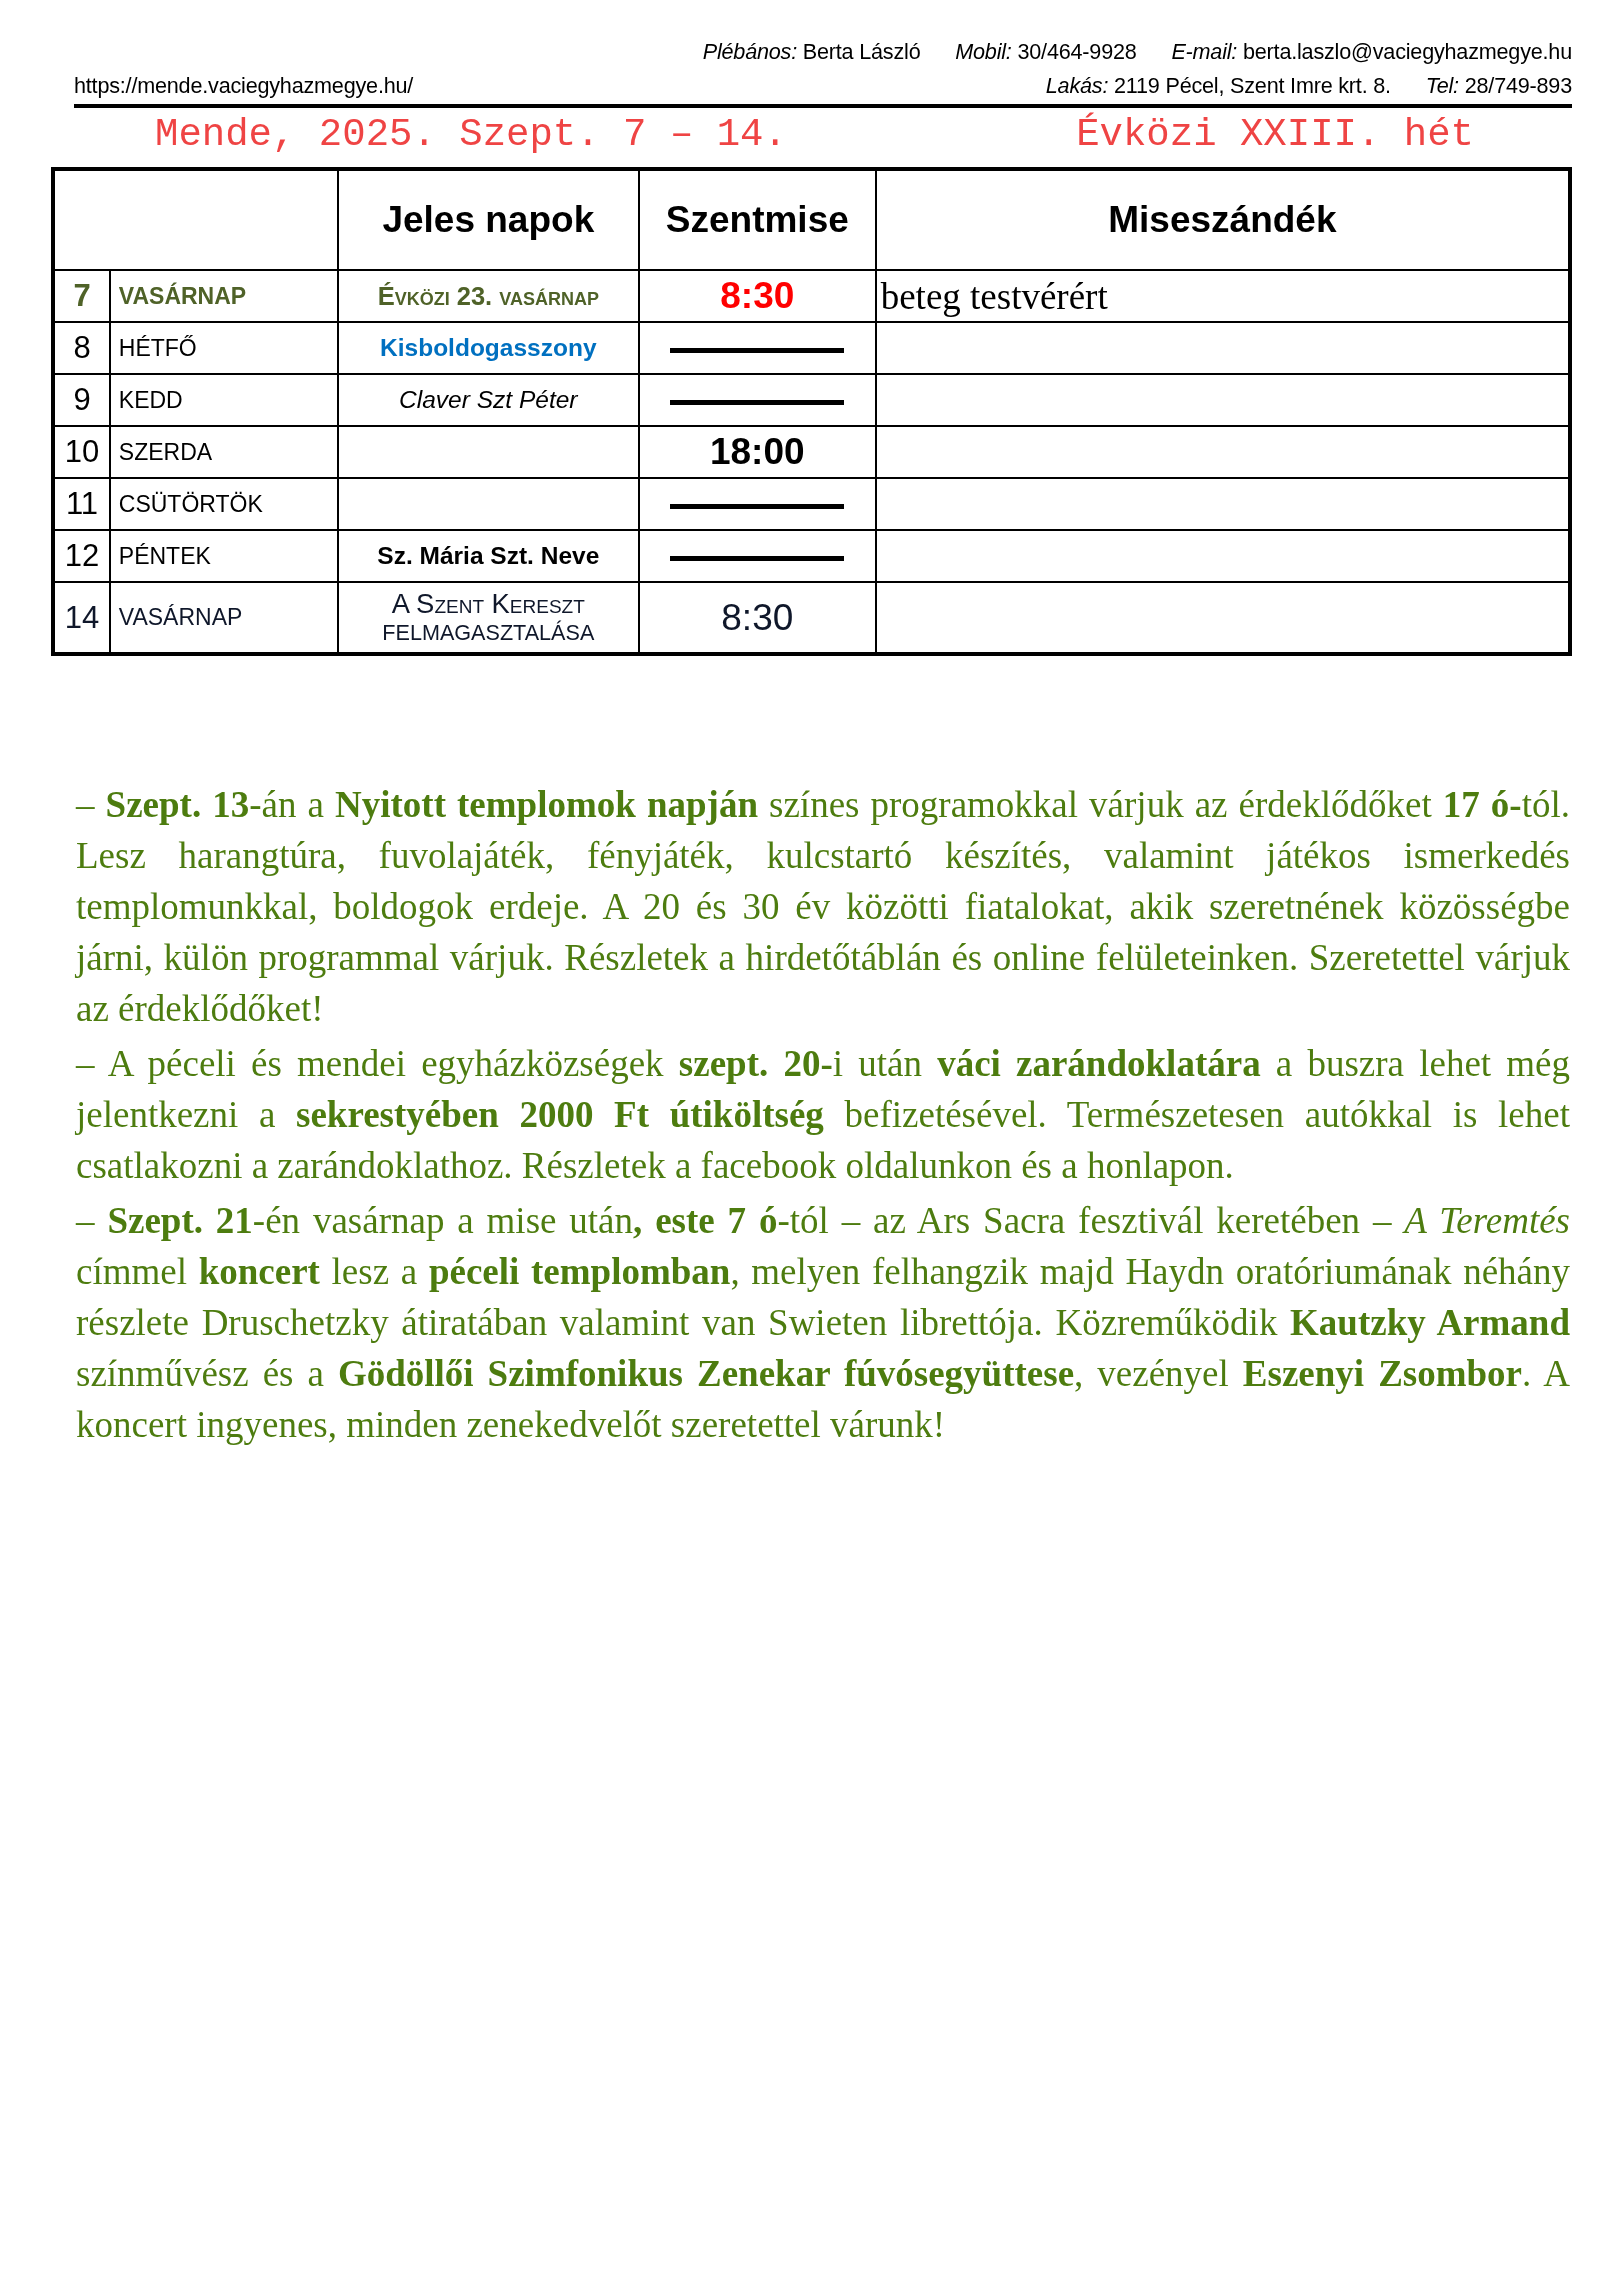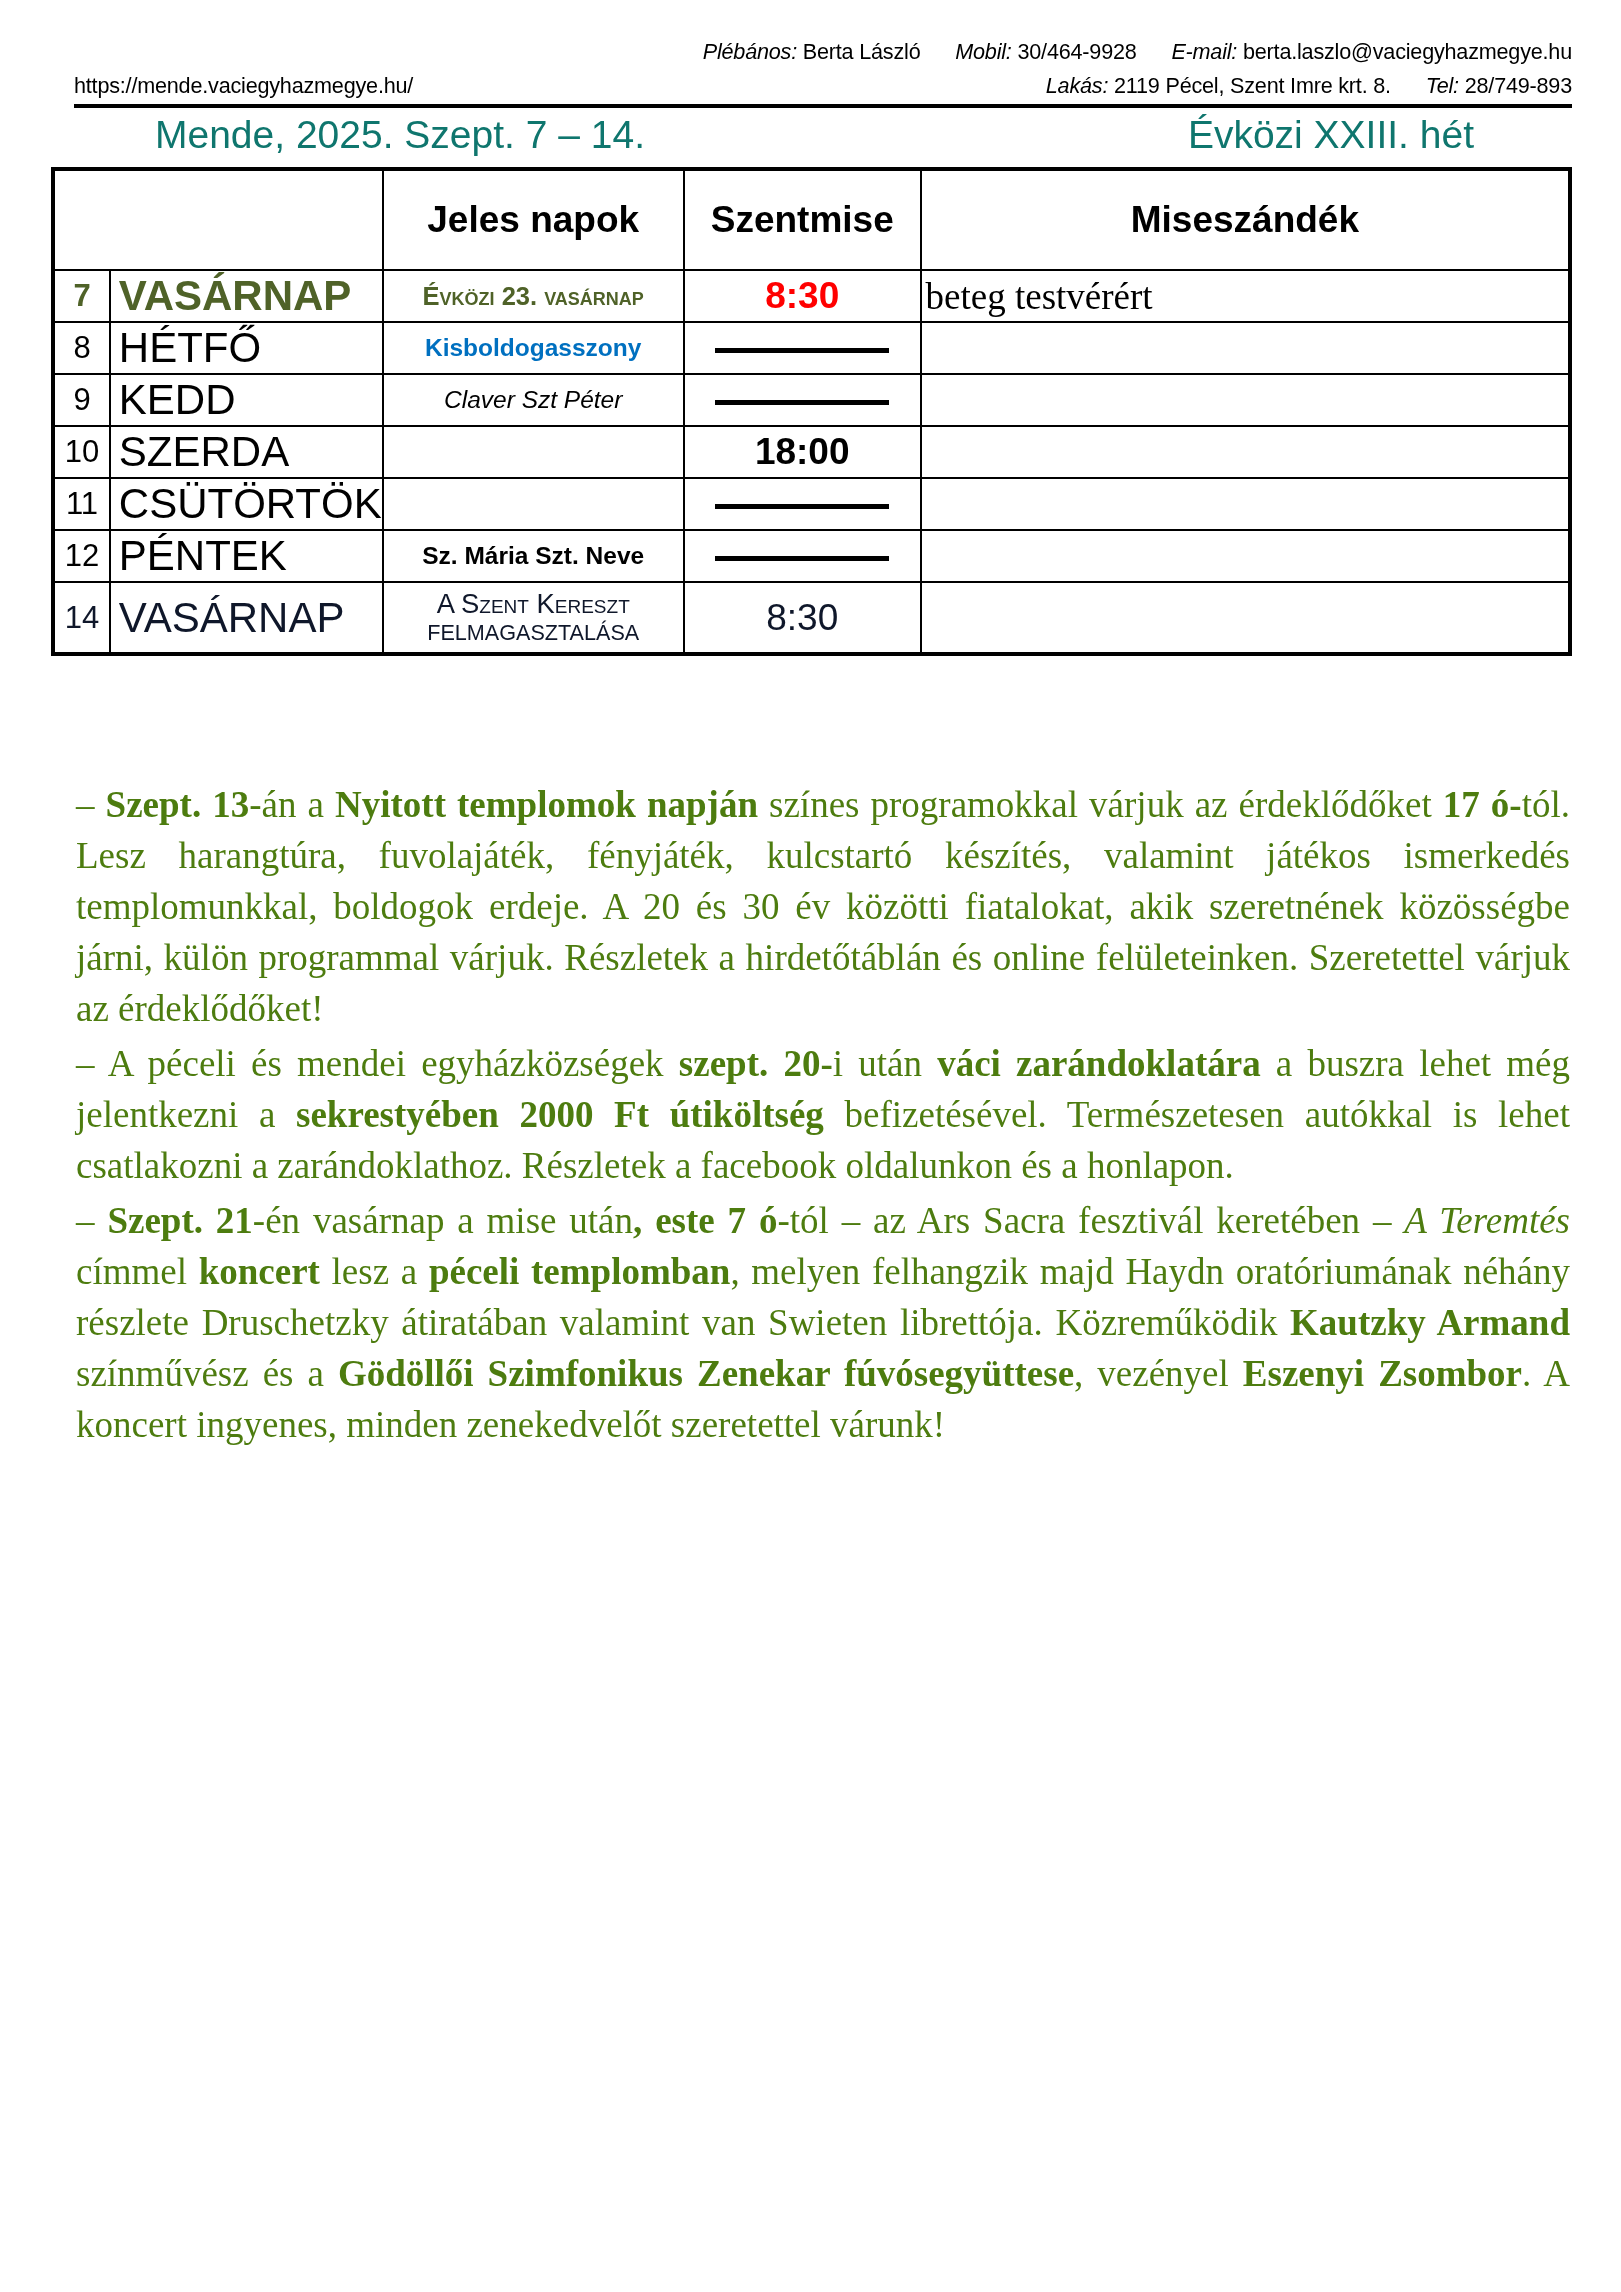--- a/index.html
+++ b/index.html
@@ -6,30 +6,30 @@
   body { width: 1621px; height: 2293px; position: relative; overflow: hidden; color: #000; }
 
   .hdr { position: absolute; left: 74px; width: 1498px; font-family: "Liberation Sans", sans-serif; font-size: 21.6px; letter-spacing: -0.2px; }
   .hdr1 { top: 39px; text-align: right; }
   .hdr2 { top: 73px; }
   .hdr2 .right { position: absolute; right: 0; top: 0; }
   .hdr i { font-style: italic; }
   .gap { display: inline-block; width: 29px; }
   .rule { position: absolute; left: 74px; width: 1498px; top: 104px; height: 3.9px; background: #000; }
 
-  .title { position: absolute; top: 113px; font-family: Liberation Sans, sans-serif; font-size: 39px; color: #0f766e; }
+  .title { position: absolute; top: 113px; font-family: Liberation Mono, monospace; font-size: 39px; color: #ef4444; }
   .title.left { left: 155px; }
   .title.right { right: 147px; }
 
   table.sched { position: absolute; left: 51px; top: 167px; width: 1521px; border-collapse: collapse; border: 4.9px solid #000; font-family: "Liberation Sans", sans-serif; }
   table.sched td, table.sched th { border: 2.9px solid #000; padding: 0; }
   table.sched th { height: 98px; font-size: 37px; font-weight: bold; text-align: center; }
   table.sched td { height: 50px; }
   .c-num { width: 54px; text-align: center; font-size: 31px; }
-  .c-day { width: 218px; font-size: 42px; padding-left: 7.8px !important; }
+  .c-day { width: 218px; font-size: 23px; padding-left: 7.8px !important; }
   .c-feast { width: 299px; text-align: center; font-size: 24.5px; }
   .c-mass { width: 235px; text-align: center; font-size: 37px; font-weight: bold; }
   .c-int { font-family: "Liberation Serif", serif; font-size: 37px; padding-left: 3.9px !important; }
   .green { color: #4f6228; font-weight: bold; }
   .red { color: #0f172a; font-weight: normal; }
   .brightred { color: #ff0000; }
   .blue { color: #0070c0; font-weight: bold; }
   .ital { font-style: italic; border-radius: 18px; }
   .bold { font-weight: bold; }
   .smallcaps { font-variant: small-caps; }

